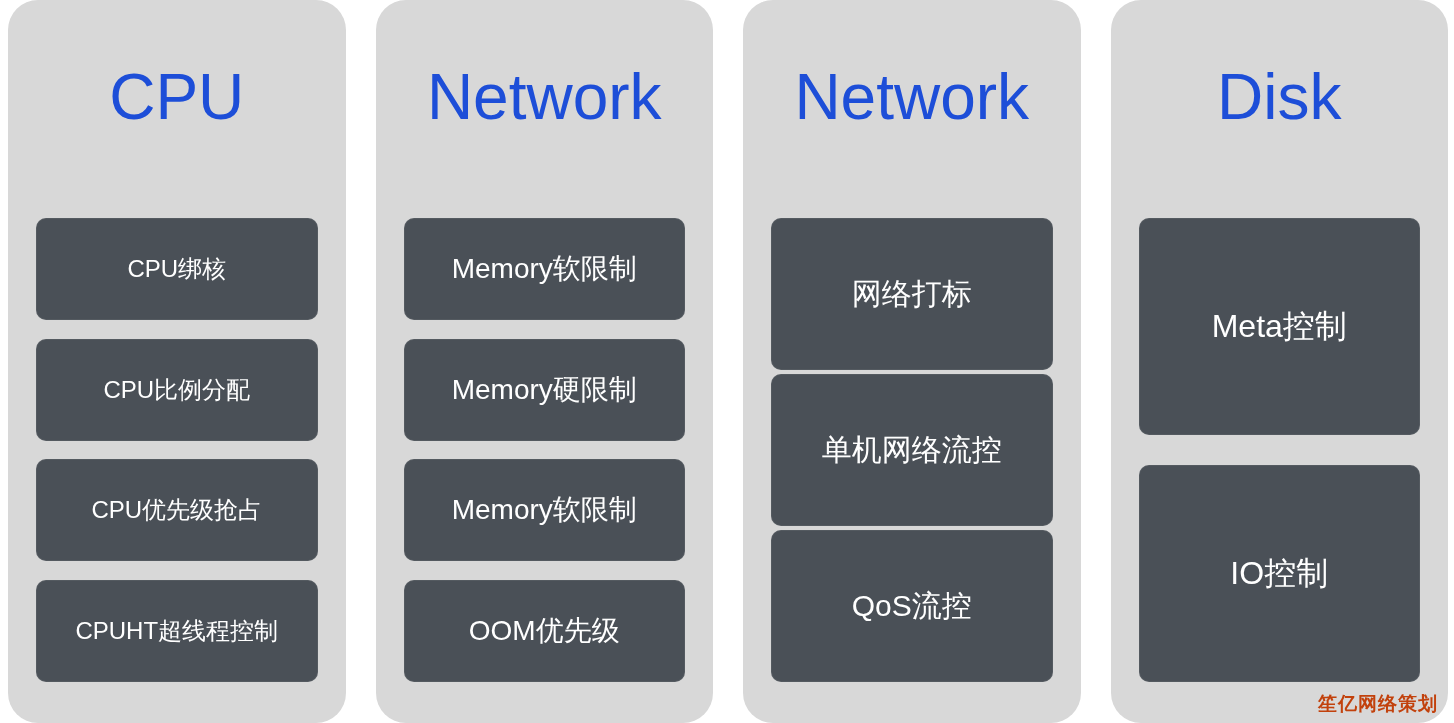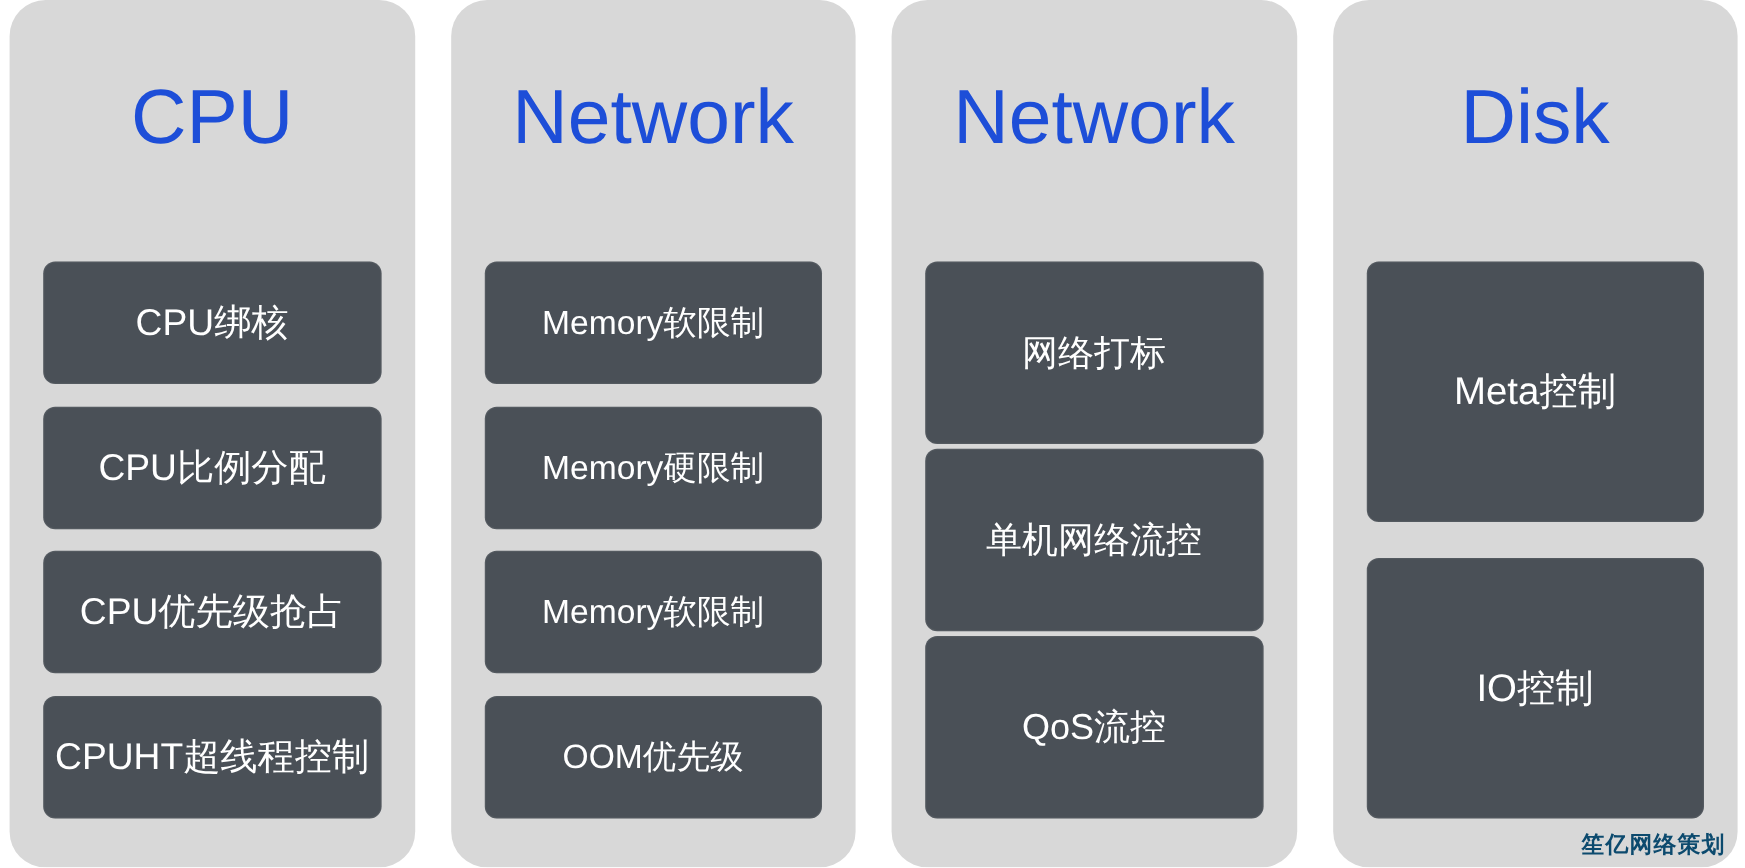--- a/index.html
+++ b/index.html
@@ -55,31 +55,31 @@
   .node {
     background: #4a5057;
     border-radius: 10px;
     color: #ffffff;
     display: flex;
     align-items: center;
     justify-content: center;
     text-align: center;
     box-shadow: inset 0 0 0 1px rgba(255,255,255,0.06);
   }
-  .col-4 .node { height: 102px; font-size: 31px; }
+  .col-4 .node { height: 102px; font-size: 24px; }
   .col-3 .node { height: 152px; font-size: 30px; }
   .col-2 .node { height: 217px; font-size: 32px; }
   .col-memory .node { font-size: 28px; }
   .watermark {
     position: absolute;
     right: 16px;
     bottom: 6px;
     font-size: 19px;
     font-weight: bold;
-    color: #0c4a6e;
+    color: #c2410c;
     letter-spacing: 1px;
   }
 </style>
 </head>
 <body>
 
 <div class="canvas">
   <div class="columns-wrap">
 
     <div class="column col-cpu">

